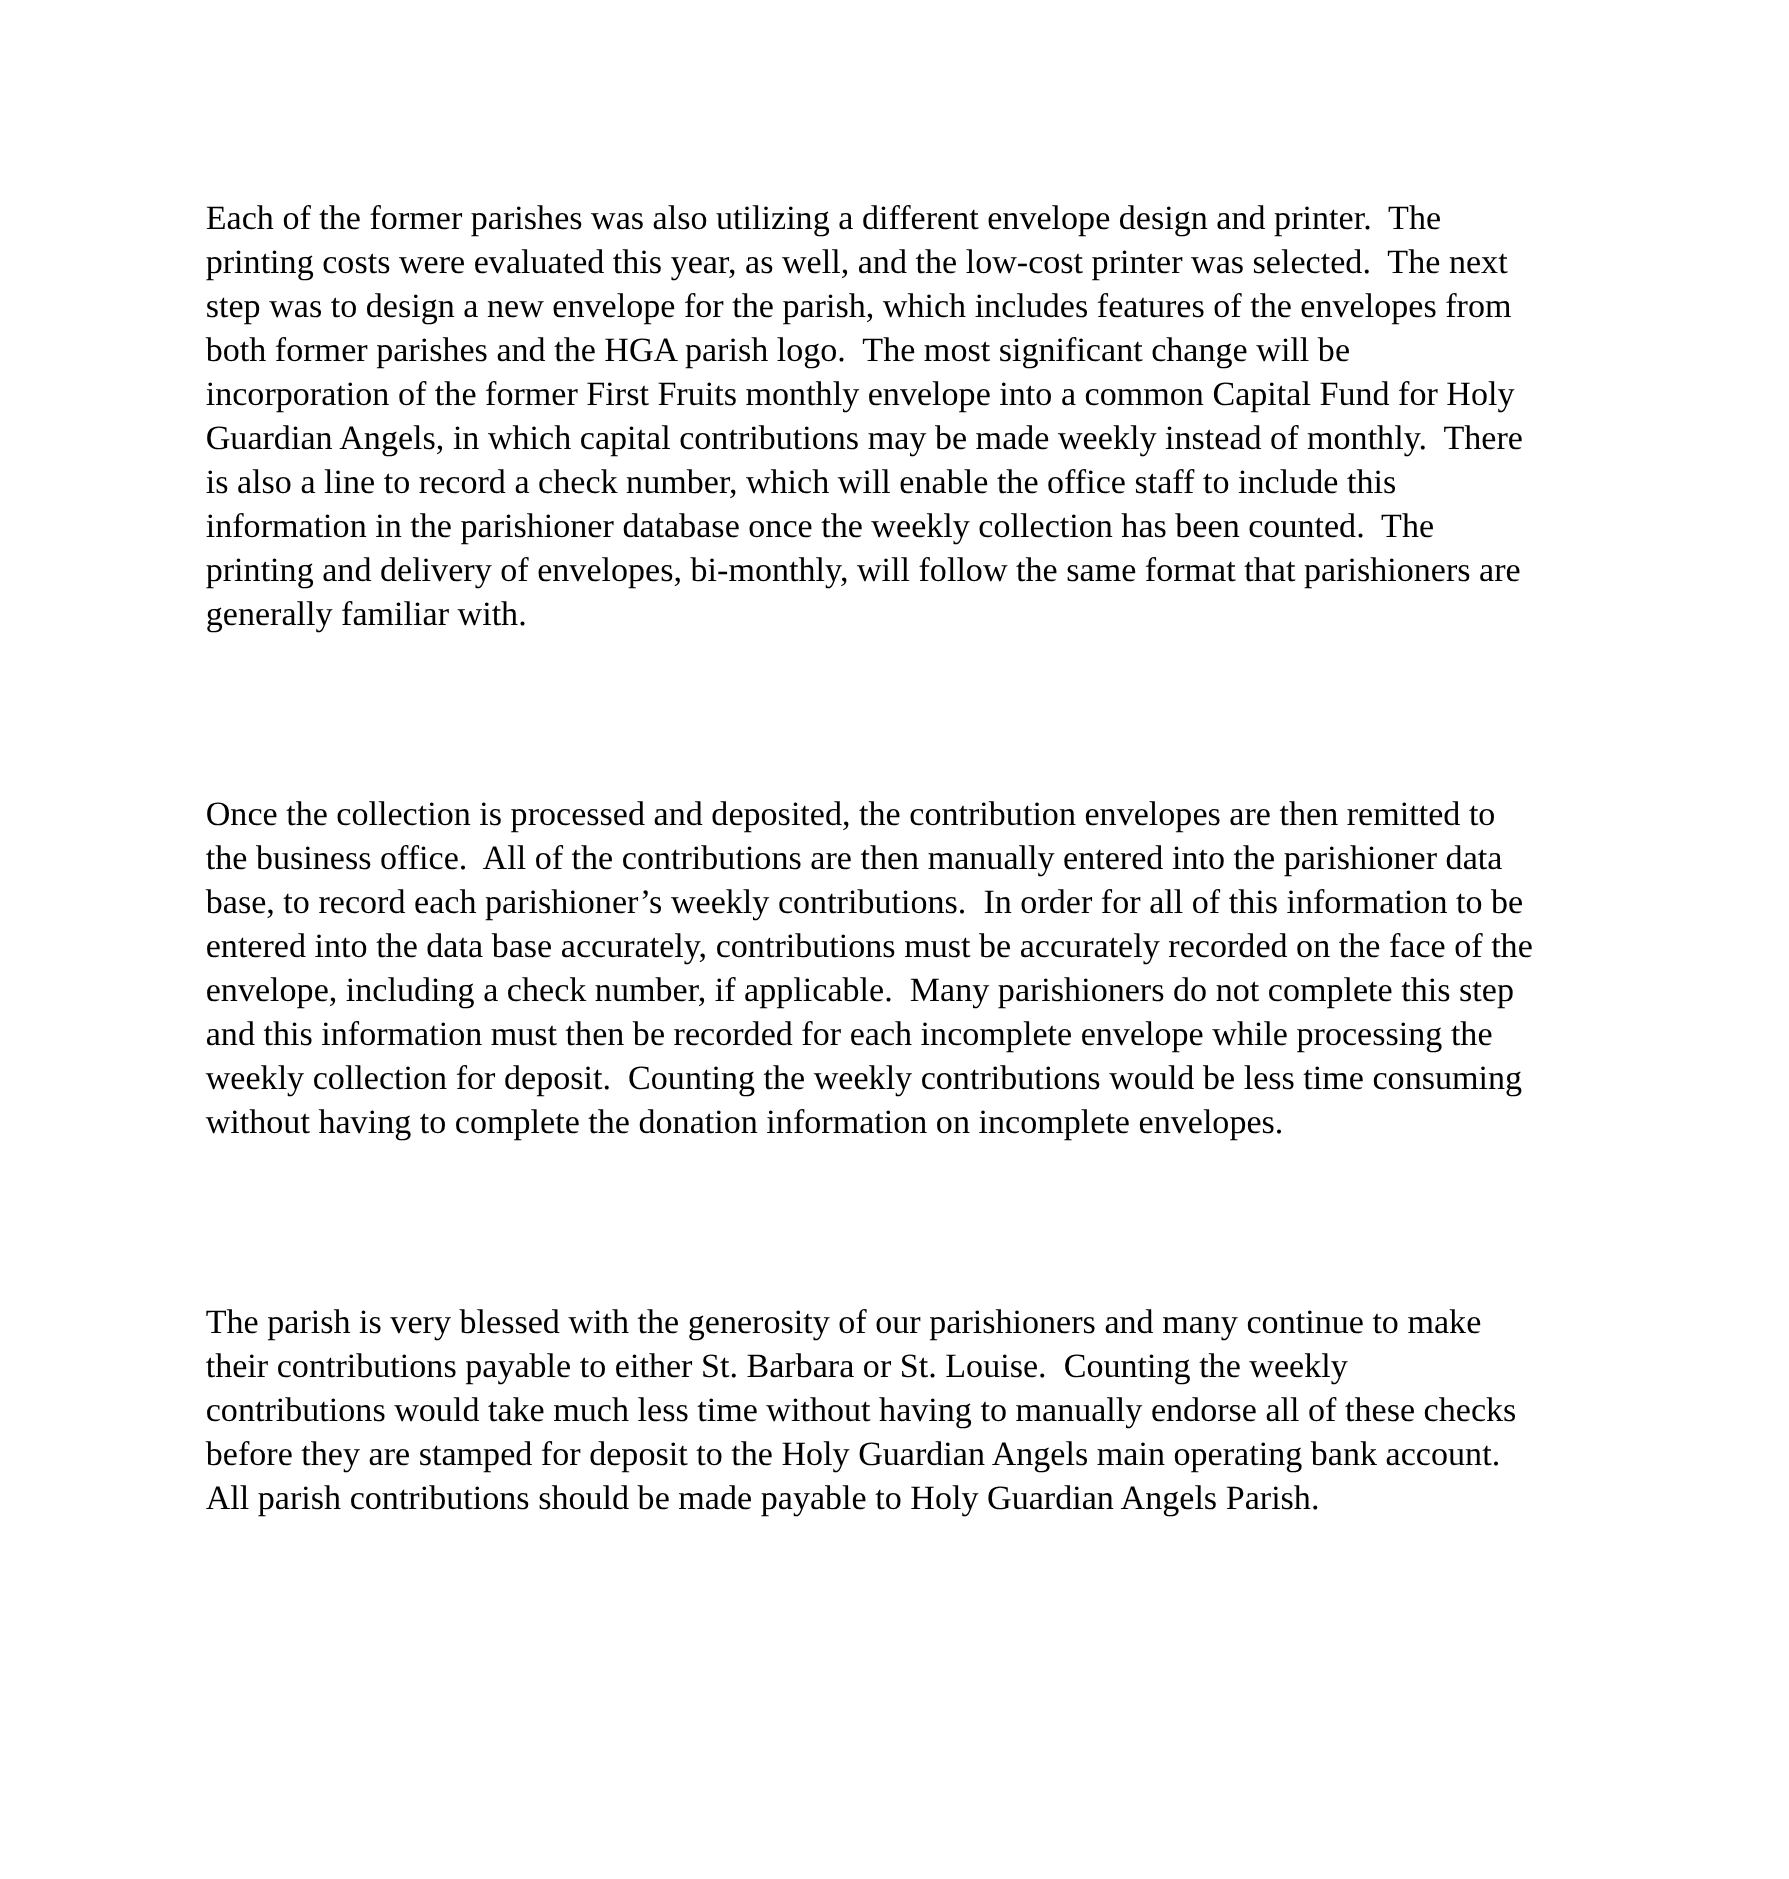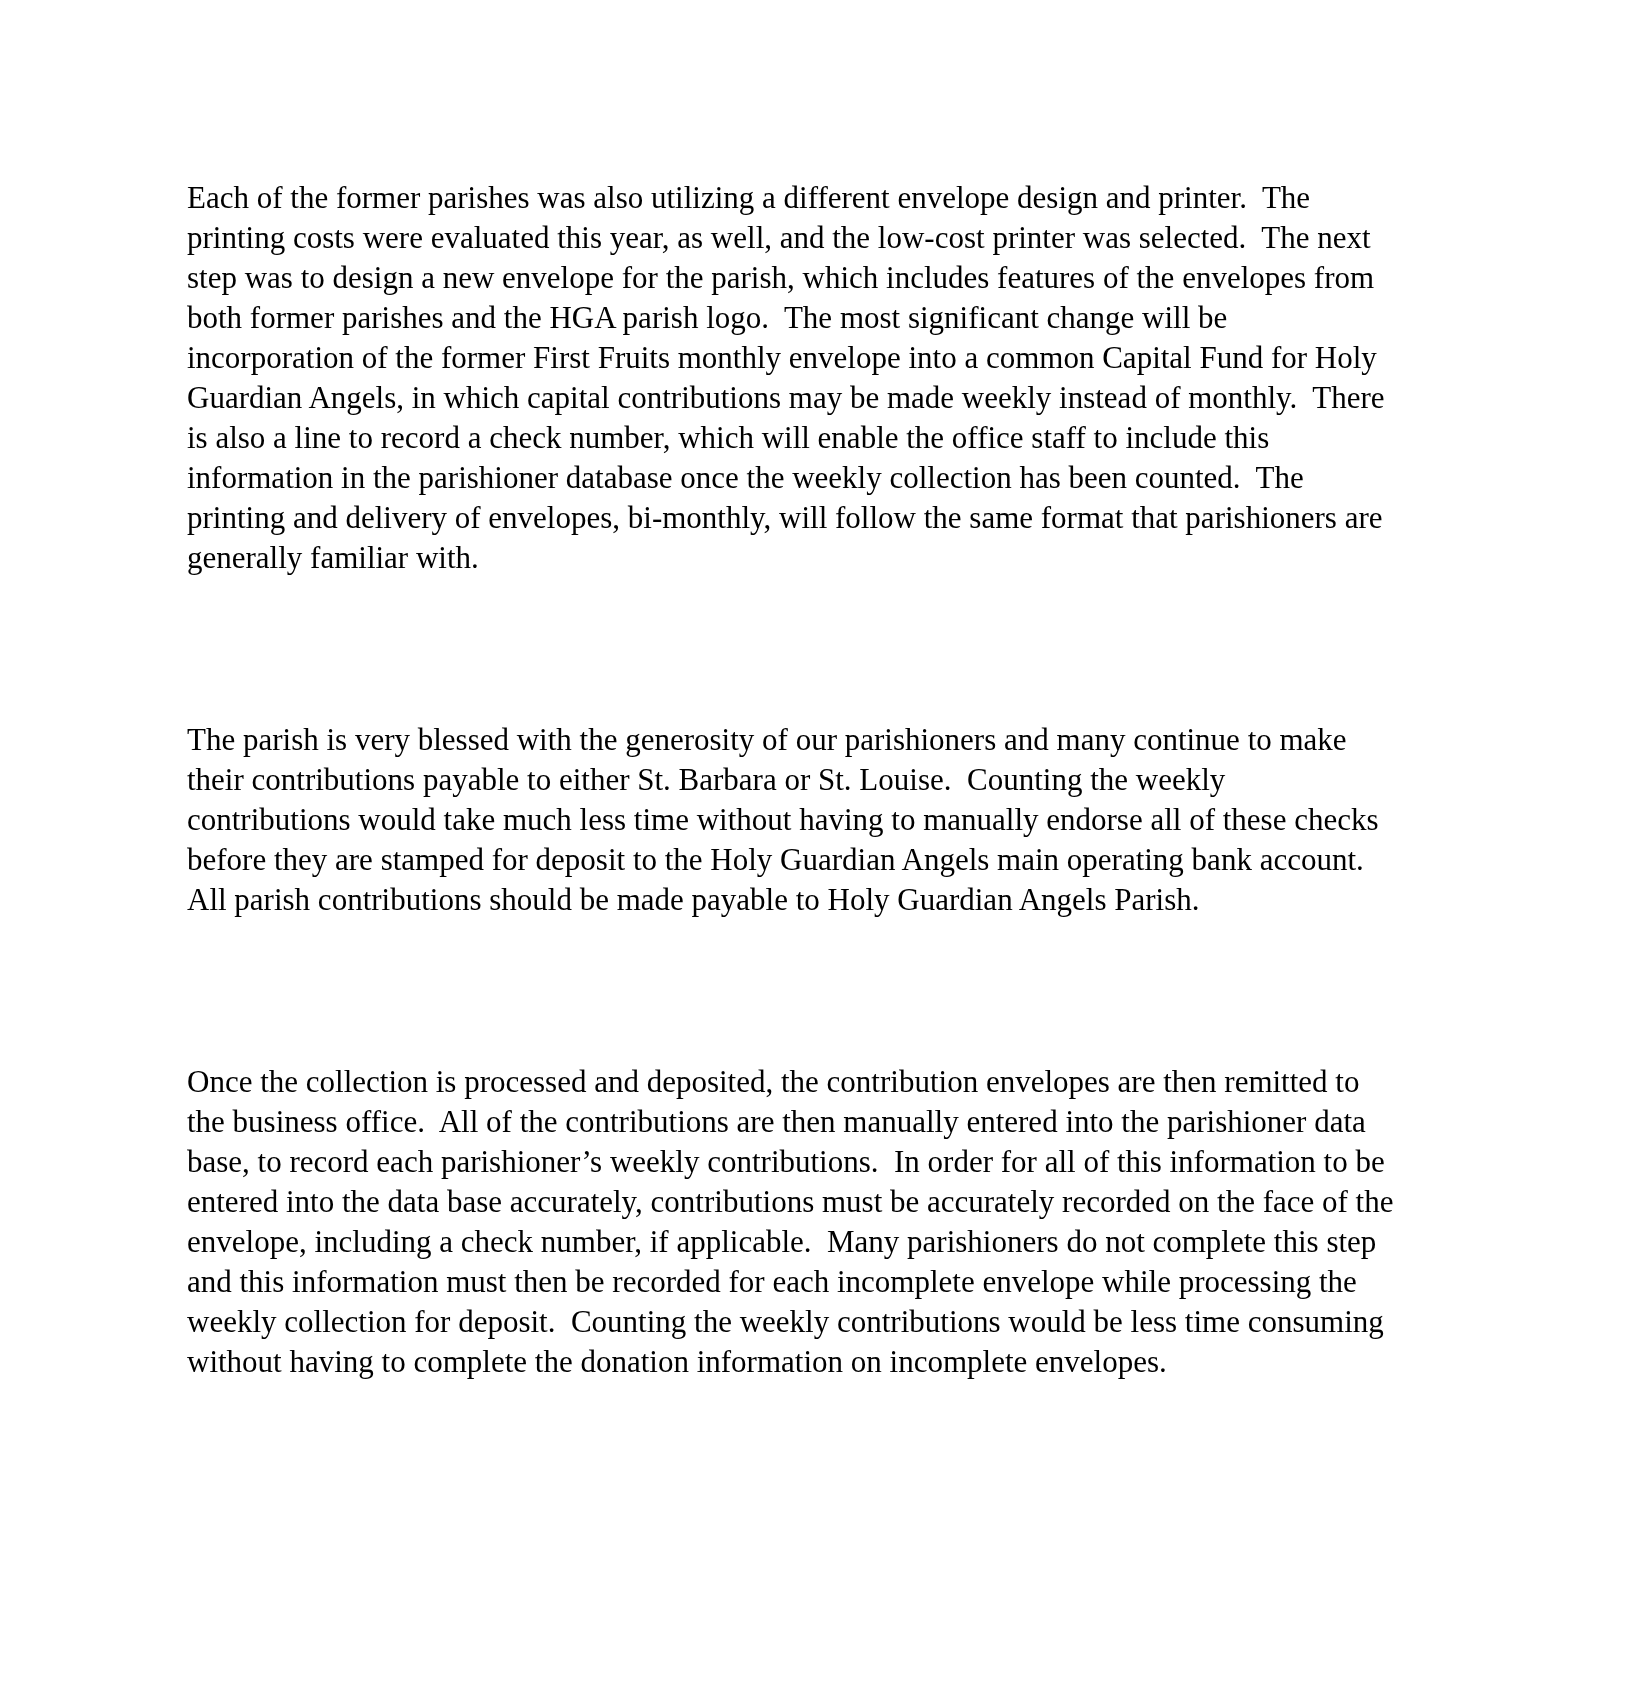--- a/index.html
+++ b/index.html
@@ -44,34 +44,34 @@
 printing costs were evaluated this year, as well, and the low-cost printer was selected.  The next
 step was to design a new envelope for the parish, which includes features of the envelopes from
 both former parishes and the HGA parish logo.  The most significant change will be
 incorporation of the former First Fruits monthly envelope into a common Capital Fund for Holy
 Guardian Angels, in which capital contributions may be made weekly instead of monthly.  There
 is also a line to record a check number, which will enable the office staff to include this
 information in the parishioner database once the weekly collection has been counted.  The
 printing and delivery of envelopes, bi-monthly, will follow the same format that parishioners are
 generally familiar with.</p>
 
-    <p class="para">The parish is very blessed with the generosity of our parishioners and many continue to make
-their contributions payable to either St. Barbara or St. Louise.  Counting the weekly
-contributions would take much less time without having to manually endorse all of these checks
-before they are stamped for deposit to the Holy Guardian Angels main operating bank account.
-All parish contributions should be made payable to Holy Guardian Angels Parish.</p>
-
     <p class="para">Once the collection is processed and deposited, the contribution envelopes are then remitted to
 the business office.  All of the contributions are then manually entered into the parishioner data
 base, to record each parishioner’s weekly contributions.  In order for all of this information to be
 entered into the data base accurately, contributions must be accurately recorded on the face of the
 envelope, including a check number, if applicable.  Many parishioners do not complete this step
 and this information must then be recorded for each incomplete envelope while processing the
 weekly collection for deposit.  Counting the weekly contributions would be less time consuming
 without having to complete the donation information on incomplete envelopes.</p>
+
+    <p class="para">The parish is very blessed with the generosity of our parishioners and many continue to make
+their contributions payable to either St. Barbara or St. Louise.  Counting the weekly
+contributions would take much less time without having to manually endorse all of these checks
+before they are stamped for deposit to the Holy Guardian Angels main operating bank account.
+All parish contributions should be made payable to Holy Guardian Angels Parish.</p>
 
     <div class="spacer-para"></div>
 
     <p class="para">The final process will be to combine online giving into one parish account.  Although both
 former parishes have been using Give Central, each of those separate accounts will need to be
 combined into a new Holy Guardian Angels account at Give Central.  We are currently working
 with Give Central to transition parishioner online giving accounts and we will have more
 information regarding this process in the near future.  The transition is expected to be transparent
 to our parishioners however we will keep you informed as to the nature and timing of the
 transition.</p>

